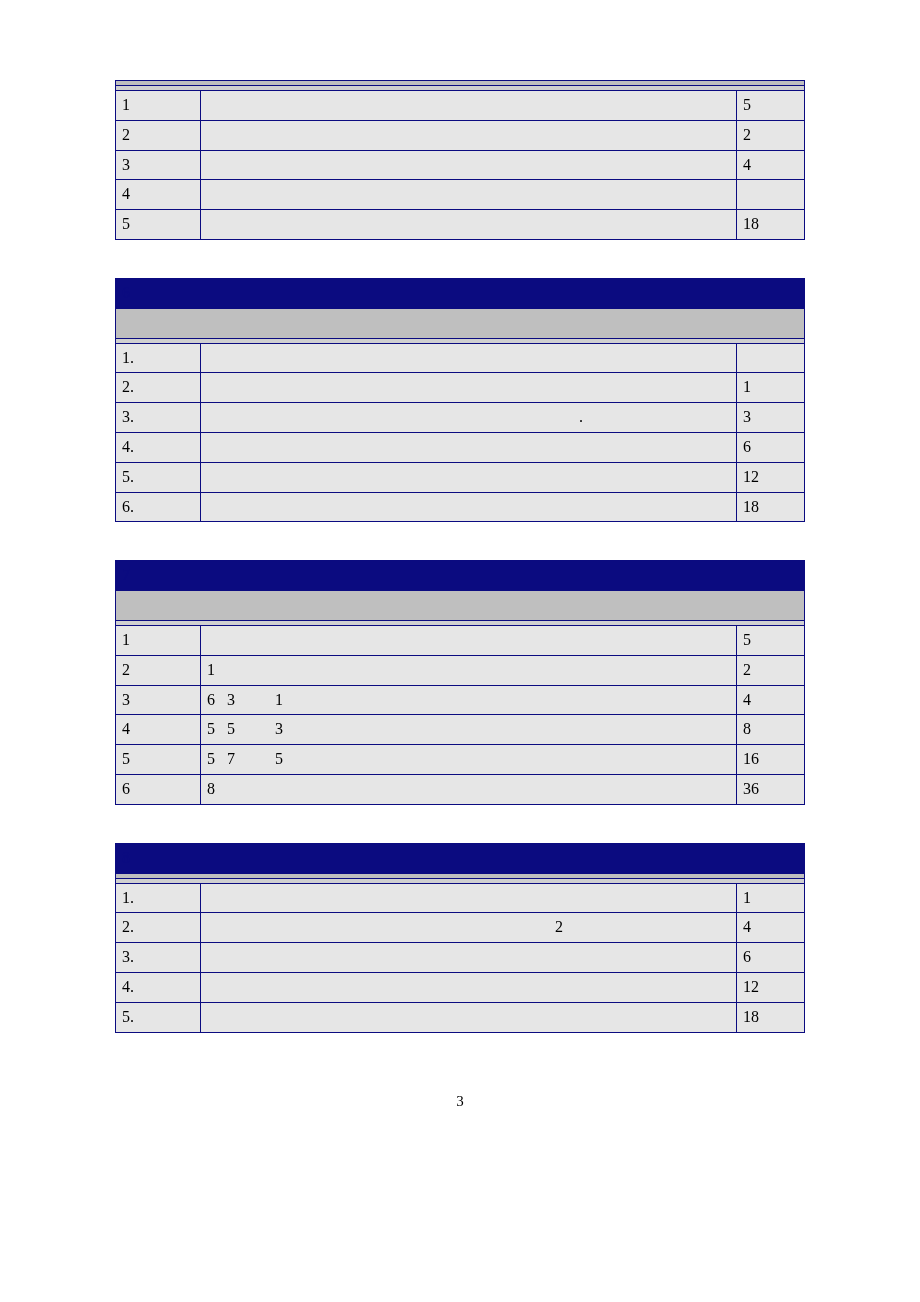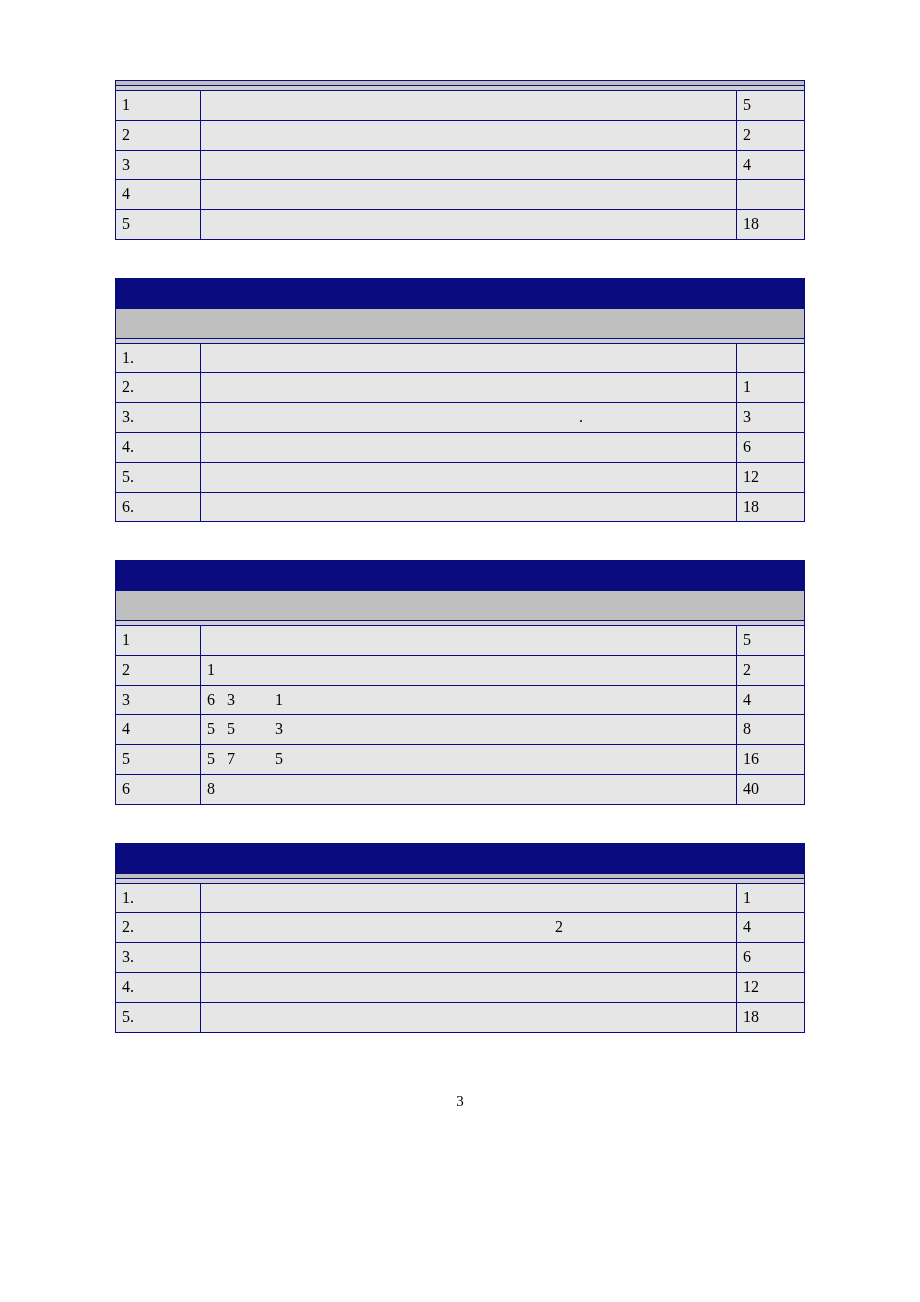--- a/index.html
+++ b/index.html
@@ -178,21 +178,21 @@
         <td class="col-pts">8</td>
       </tr>
       <tr class="body-grey">
         <td class="col-idx">5</td>
         <td style="white-space:pre">5   7          5</td>
         <td class="col-pts">16</td>
       </tr>
       <tr class="body-grey">
         <td class="col-idx">6</td>
         <td style="white-space:pre">8</td>
-        <td class="col-pts">40</td>
+        <td class="col-pts">36</td>
       </tr>
     </tbody>
       </table>
   </div>
 
   <div class="tblock" style="margin-bottom:0">
     <table>
       <tbody>
           <tr>
             <td class="hdr-navy" colspan="3">8</td>

